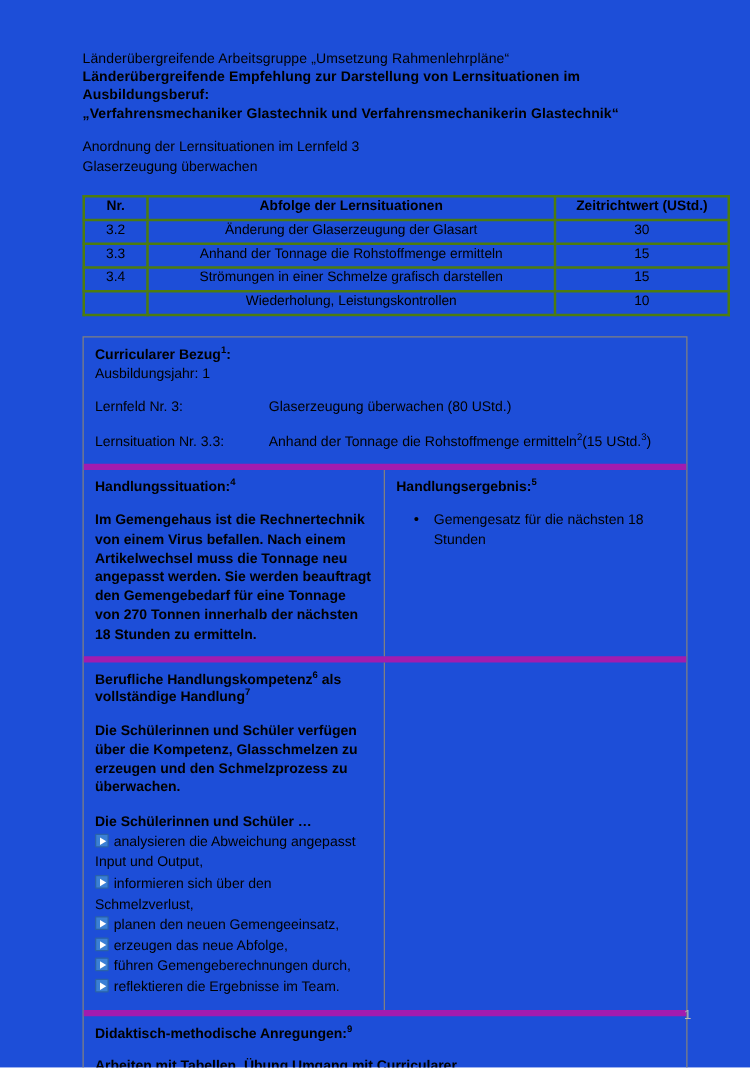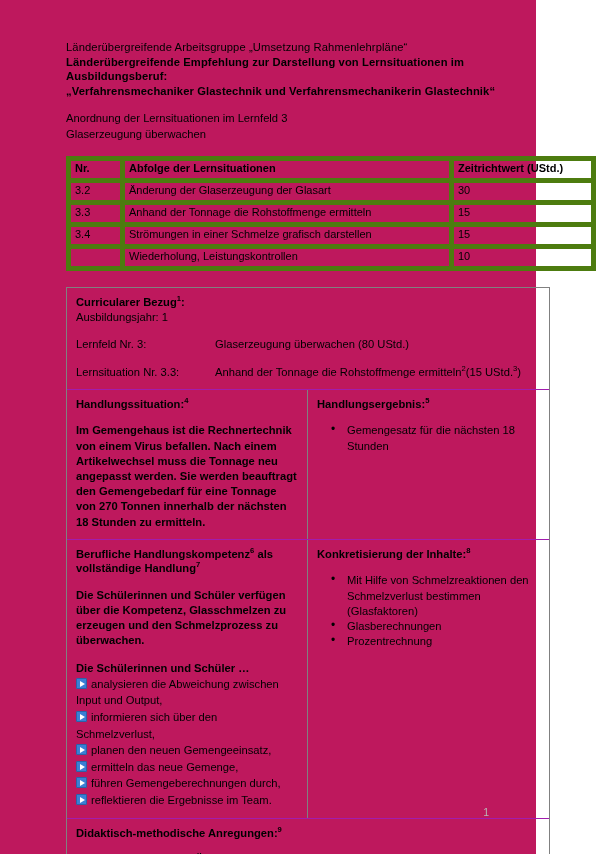--- a/index.html
+++ b/index.html
@@ -13,23 +13,23 @@
     height: 854px;
     position: relative;
     font-family: "Liberation Sans", sans-serif;
     color: #000000;
     overflow: hidden;
   }
 
   .page {
     position: absolute;
     left: 0; top: 0;
-    width: 536px;
+    width: 600px;
     height: 854px;
-    background: #be185d;
+    background: #1d4ed8;
   }
 
   .content {
     position: absolute;
     left: 66px;
     top: 40px;
     width: 486px;
   }
 
   
@@ -55,46 +55,46 @@
   }
 
   
   table.ls-table {
     border-collapse: collapse;
     width: 486px;
     margin-top: 14px;
     table-layout: fixed;
   }
   table.ls-table td, table.ls-table th {
-    border: 5px solid #4d7c0f;
+    border: 2px solid #4d7c0f;
     font-size: 11px;
     line-height: 13px;
     padding: 1px 4px 2px 4px;
-    text-align: left;
+    text-align: center;
     vertical-align: top;
     height: 14px;
     font-weight: normal;
   }
   table.ls-table th {
     font-weight: bold;
   }
   .col-nr   { width: 41px; }
   .col-abf  { width: 316px; }
   .col-zeit { width: 129px; }
 
   
   .main-box {
     margin-top: 16px;
     width: 484px;
     border: 1px solid #808080;
     box-sizing: border-box;
   }
   .box-row {
     display: flex;
-    border-bottom: 1px solid #a21caf;
+    border-bottom: 5px solid #a21caf;
   }
   .box-row.last { border-bottom: none; }
   .cell {
     box-sizing: border-box;
     padding: 7px 9px 9px 9px;
   }
   .cell-full { width: 100%; }
   .cell-left {
     width: 241px;
     border-right: 1px solid #808080;
@@ -296,39 +296,29 @@
         <div class="cell cell-left">
           <div class="sec-title">
             <span>Berufliche Handlungskompetenz</span><span class="sup">6</span><span> als vollständige Handlung</span><span class="sup">7</span>
           </div>
           <div class="spacer-sm"></div>
           <p class="body-text">Die Schülerinnen und Schüler verfügen über die Kompetenz, Glasschmelzen zu erzeugen und den Schmelzprozess zu überwachen.</p>
           <div class="spacer-sm"></div>
           <div class="body-text">Die Schülerinnen und Schüler …</div>
 
           <div class="arrow-block">
-            <p class="arrow-item"><span class="icon-play"></span><span>analysieren die Abweichung zwischen Input und Output,</span></p>
+            <p class="arrow-item"><span class="icon-play"></span><span>analysieren die Abweichung angepasst Input und Output,</span></p>
             <p class="arrow-item"><span class="icon-play"></span><span>informieren sich über den Schmelzverlust,</span></p>
             <p class="arrow-item"><span class="icon-play"></span><span>planen den neuen Gemengeeinsatz,</span></p>
-            <p class="arrow-item"><span class="icon-play"></span><span>ermitteln das neue Gemenge,</span></p>
+            <p class="arrow-item"><span class="icon-play"></span><span>erzeugen das neue Abfolge,</span></p>
             <p class="arrow-item"><span class="icon-play"></span><span>führen Gemengeberechnungen durch,</span></p>
             <p class="arrow-item"><span class="icon-play"></span><span>reflektieren die Ergebnisse im Team.</span></p>
           </div>
         </div>
 
-        <div class="cell cell-right">
-          <div class="sec-title">
-            <span>Konkretisierung der Inhalte:</span><span class="sup">8</span>
-          </div>
-          <ul class="dot-list">
-            <li>Mit Hilfe von Schmelzreaktionen den Schmelzverlust bestimmen (Glasfaktoren)</li>
-            <li>Glasberechnungen</li>
-            <li>Prozentrechnung</li>
-          </ul>
-        </div>
       </div>
 
       <div class="box-row last">
         <div class="cell cell-full">
           <div class="sec-title">
             <span>Didaktisch-methodische Anregungen:</span><span class="sup">9</span>
           </div>
           <div class="spacer-sm"></div>
           <p class="body-text">Arbeiten mit Tabellen, Übung Umgang mit Curricularer</p>
         </div>

